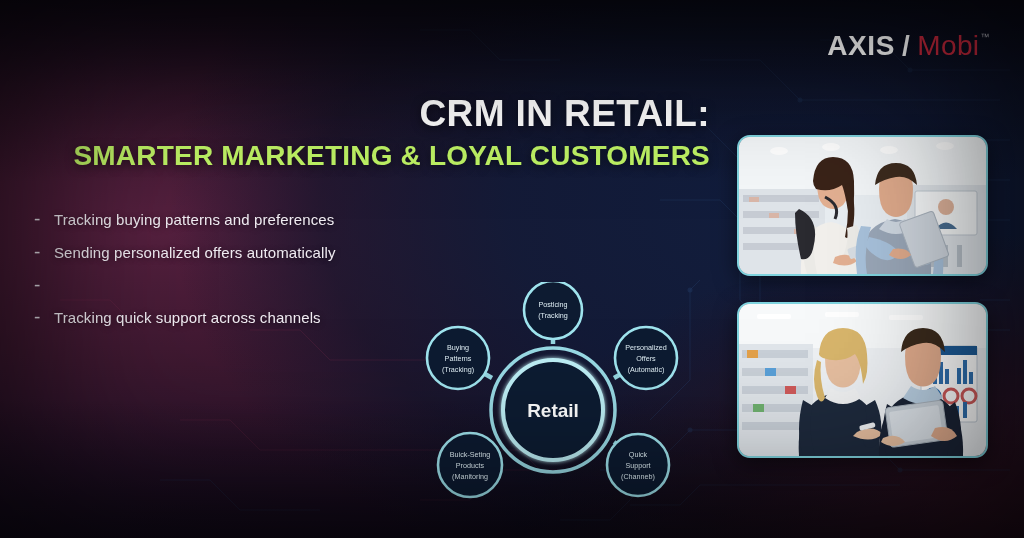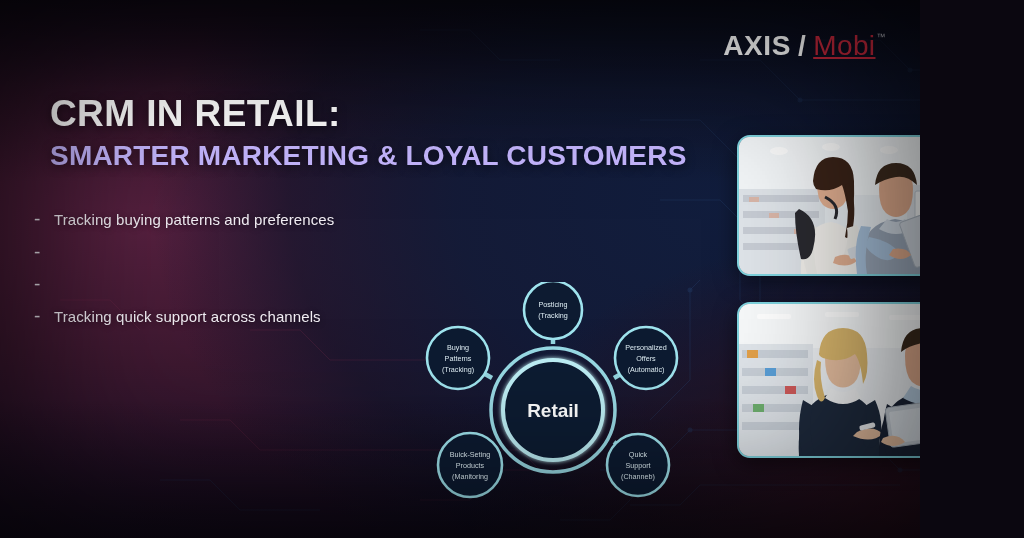--- a/index.html
+++ b/index.html
@@ -6,21 +6,21 @@
     margin: 0;
     padding: 0;
     background: #0b0710;
   }
   body {
     font-family: "Liberation Sans", sans-serif;
   }
 
   #slide {
     position: relative;
-    width: 920px;
+    width: 1024px;
     height: 538px;
     overflow: hidden;
     background: #1b0f1c;
   }
 
   
   .bg-base {
     position: absolute;
     inset: 0;
     background:
@@ -76,48 +76,48 @@
     font-size: 28px;
     font-weight: bold;
     color: #ffffff;
     margin: 0 7px;
   }
   .logo-mobi {
     font-size: 28px;
     font-weight: normal;
     color: #c8283c;
     letter-spacing: 0.4px;
-    text-decoration: underline;
   }
   .logo-tm {
     font-size: 9px;
     color: #b8b8c0;
     margin-top: 2px;
     margin-left: 1px;
   }
 
   
   .headline {
     position: absolute;
     left: 50px;
     top: 94px;
     width: 660px;
+    text-align: right;
   }
   .title-main {
     font-size: 37px;
     font-weight: bold;
     color: #ffffff;
     letter-spacing: 0.4px;
     line-height: 1.1;
     text-shadow: 0 2px 10px rgba(0,0,0,0.5);
   }
   .title-sub {
     font-size: 28px;
     font-weight: bold;
-    color: #c4b5fd;
+    color: #bef264;
     letter-spacing: 0.2px;
     line-height: 1.18;
     margin-top: 4px;
     text-shadow: 0 2px 10px rgba(0,0,0,0.5);
   }
 
   
   .bullets {
     position: absolute;
     left: 34px;
@@ -245,20 +245,21 @@
     <div class="title-sub">SMARTER MARKETING &amp; LOYAL CUSTOMERS</div>
   </div>
 
   <div class="bullets">
     <div class="bullet-row">
       <span class="bullet-dash">-</span>
       <span class="bullet-text">Tracking buying patterns and preferences</span>
     </div>
     <div class="bullet-row">
       <span class="bullet-dash">-</span>
+      <span class="bullet-text">Sending personalized offers automatically</span>
     </div>
     <div class="bullet-row">
       <span class="bullet-dash">-</span>
     </div>
     <div class="bullet-row">
       <span class="bullet-dash">-</span>
       <span class="bullet-text">Tracking quick support across channels</span>
     </div>
   </div>
 

